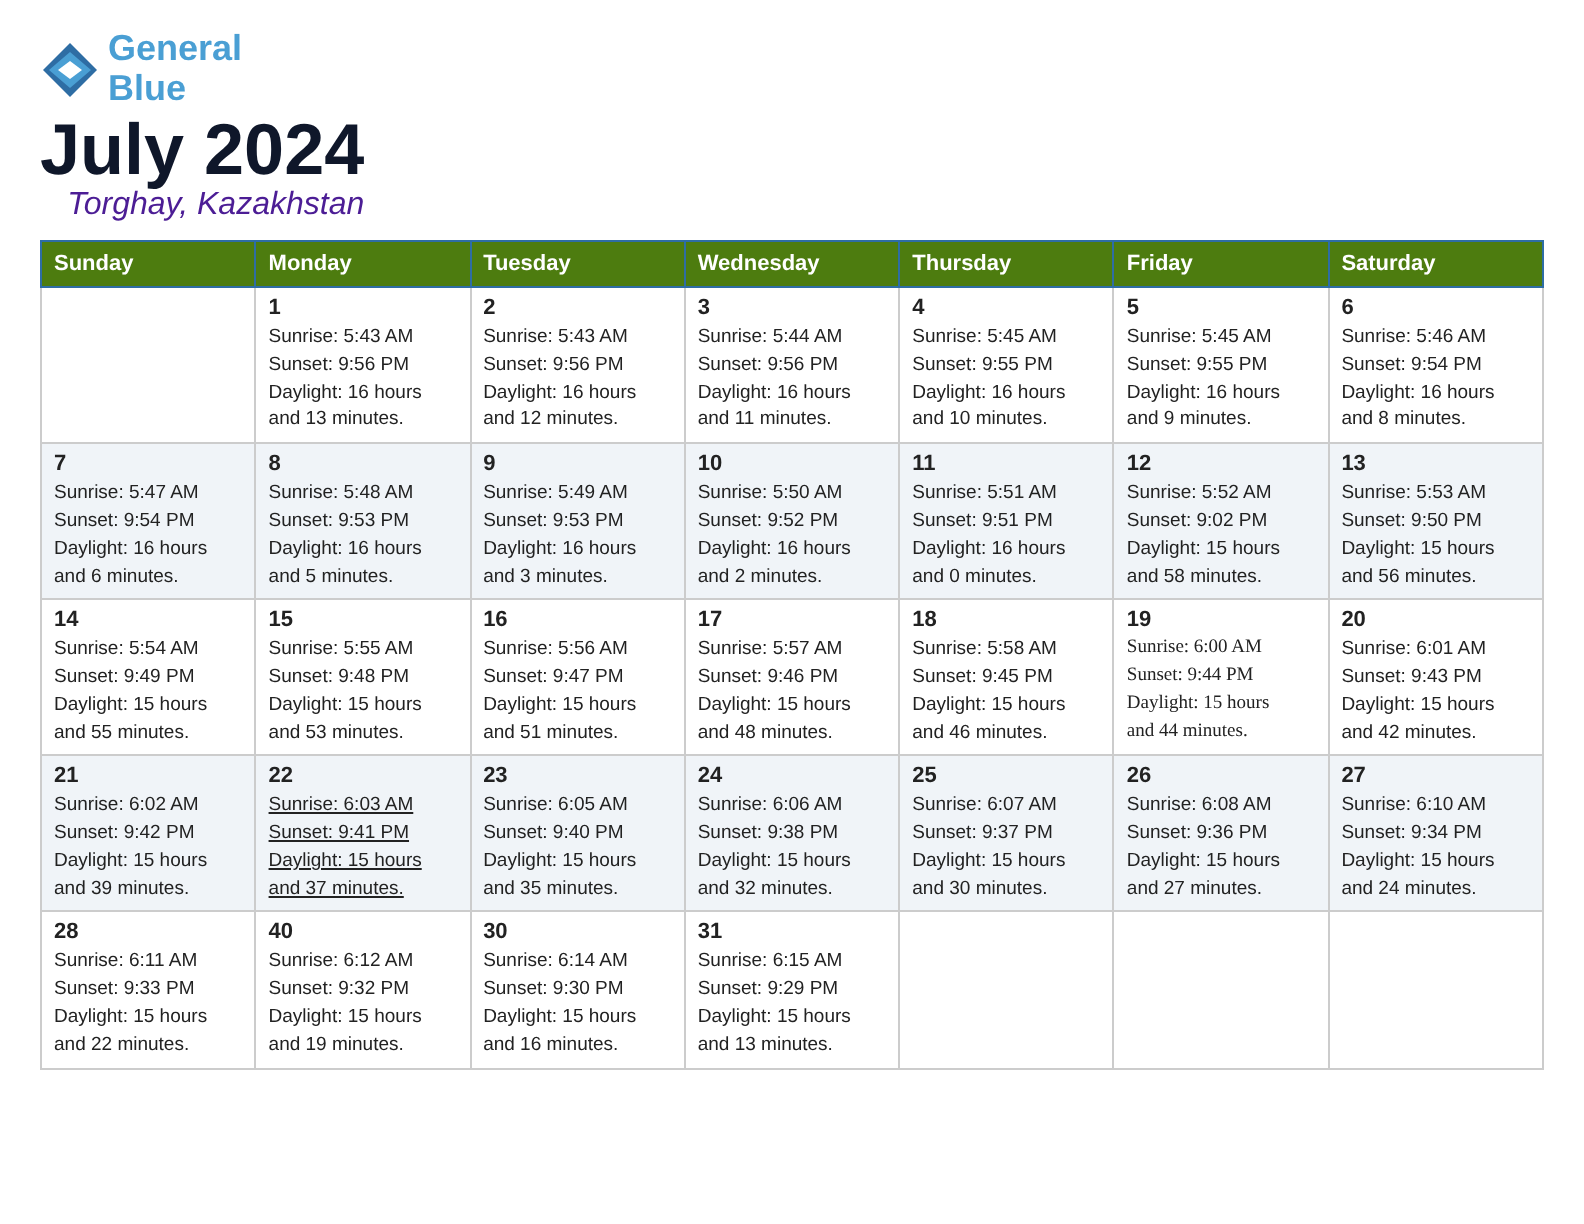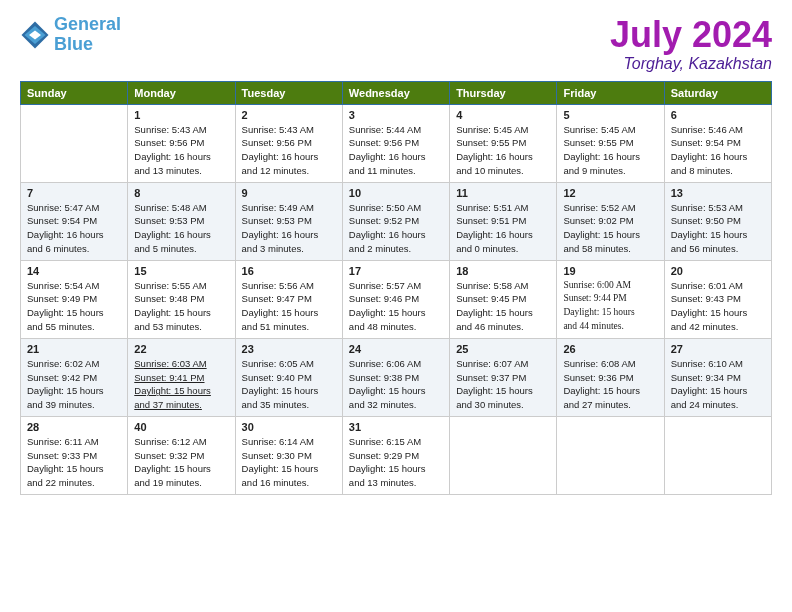--- a/index.html
+++ b/index.html
@@ -13,20 +13,21 @@
     .page {
       width: 792px;
       height: 612px;
       padding: 15px 20px 10px 20px;
     }
     .header {
       display: flex;
       justify-content: space-between;
       align-items: flex-start;
       margin-bottom: 8px;
+      flex-direction: column;
     }
     .logo {
       display: flex;
       align-items: center;
     }
     .logo-text {
       font-size: 18px;
       font-weight: bold;
       color: #1a3a5c;
       line-height: 1.1;
@@ -38,21 +39,21 @@
       width: 30px;
       height: 30px;
       margin-right: 4px;
     }
     .title-block {
       text-align: right;
     }
     .month-title {
       font-size: 36px;
       font-weight: bold;
-      color: #a21caf;
+      color: #0f172a;
       line-height: 1.1;
     }
     .location {
       font-size: 16px;
       color: #4c1d95;
       font-style: italic;
     }
     table {
       width: 100%;
       border-collapse: collapse;

